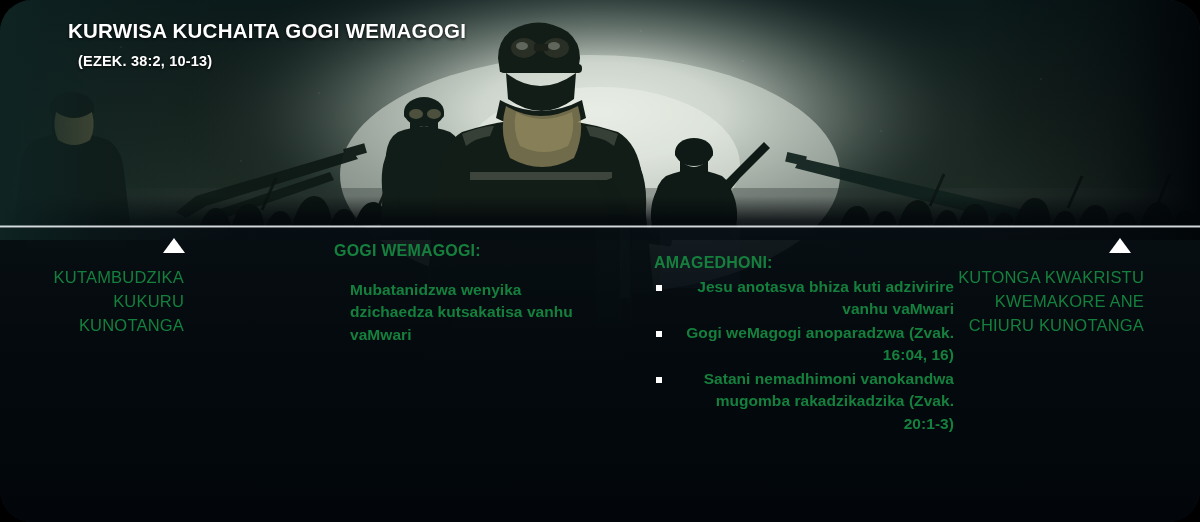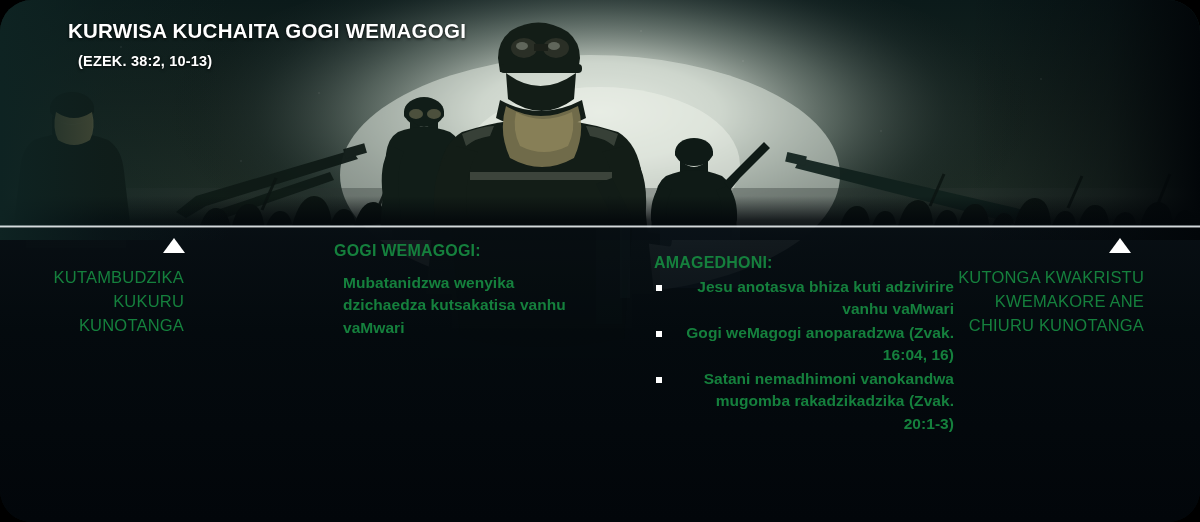--- a/index.html
+++ b/index.html
@@ -111,21 +111,21 @@
   .col-2 { left: 334px; top: 240px; width: 270px; }
   .col-3 { left: 654px; top: 252px; width: 300px; }
 
   .col-heading {
     font-weight: bold;
     font-size: 16px;
     margin: 0 0 1px 0;
     letter-spacing: 0.2px;
   }
   .col-body {
-    margin: 9px;
+    margin: 16px;
     font-weight: bold;
     font-size: 15.5px;
     line-height: 22.5px;
     letter-spacing: 0.05px;
   }
 
   ul.bullets {
     list-style: none;
     margin: 1px 0 0 0;
     padding: 0;

